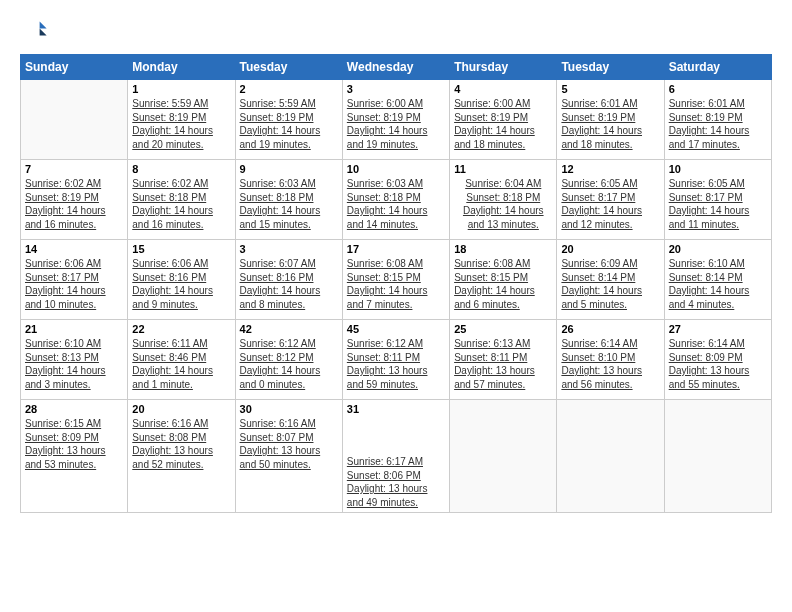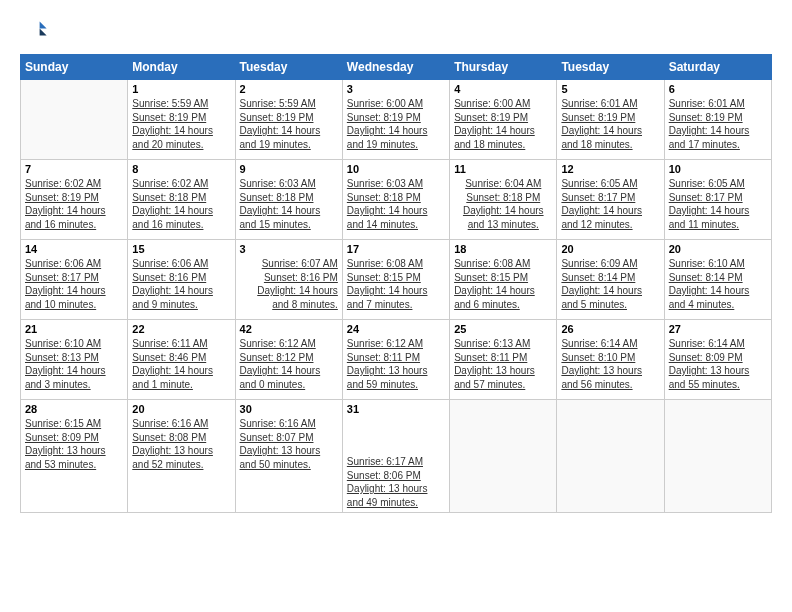--- a/index.html
+++ b/index.html
@@ -234,21 +234,21 @@
           </td>
           <td>
             <span class="day-number">15</span>
             <div class="day-info" style="white-space: pre-line;">Sunrise: 6:06 AM
 Sunset: 8:16 PM
 Daylight: 14 hours
 and 9 minutes.</div>
           </td>
           <td>
             <span class="day-number">3</span>
-            <div class="day-info" style="white-space: pre-line; text-align: right;">Sunrise: 6:07 AM
+            <div class="day-info" style="white-space: pre-line;">Sunrise: 6:07 AM
 Sunset: 8:16 PM
 Daylight: 14 hours
 and 8 minutes.</div>
           </td>
           <td>
             <span class="day-number">17</span>
             <div class="day-info" style="white-space: pre-line;">Sunrise: 6:08 AM
 Sunset: 8:15 PM
 Daylight: 14 hours
 and 7 minutes.</div>
@@ -291,21 +291,21 @@
 and 1 minute.</div>
           </td>
           <td>
             <span class="day-number">42</span>
             <div class="day-info" style="white-space: pre-line;">Sunrise: 6:12 AM
 Sunset: 8:12 PM
 Daylight: 14 hours
 and 0 minutes.</div>
           </td>
           <td>
-            <span class="day-number">24</span>
+            <span class="day-number">45</span>
             <div class="day-info" style="white-space: pre-line;">Sunrise: 6:12 AM
 Sunset: 8:11 PM
 Daylight: 13 hours
 and 59 minutes.</div>
           </td>
           <td>
             <span class="day-number">25</span>
             <div class="day-info" style="white-space: pre-line;">Sunrise: 6:13 AM
 Sunset: 8:11 PM
 Daylight: 13 hours

